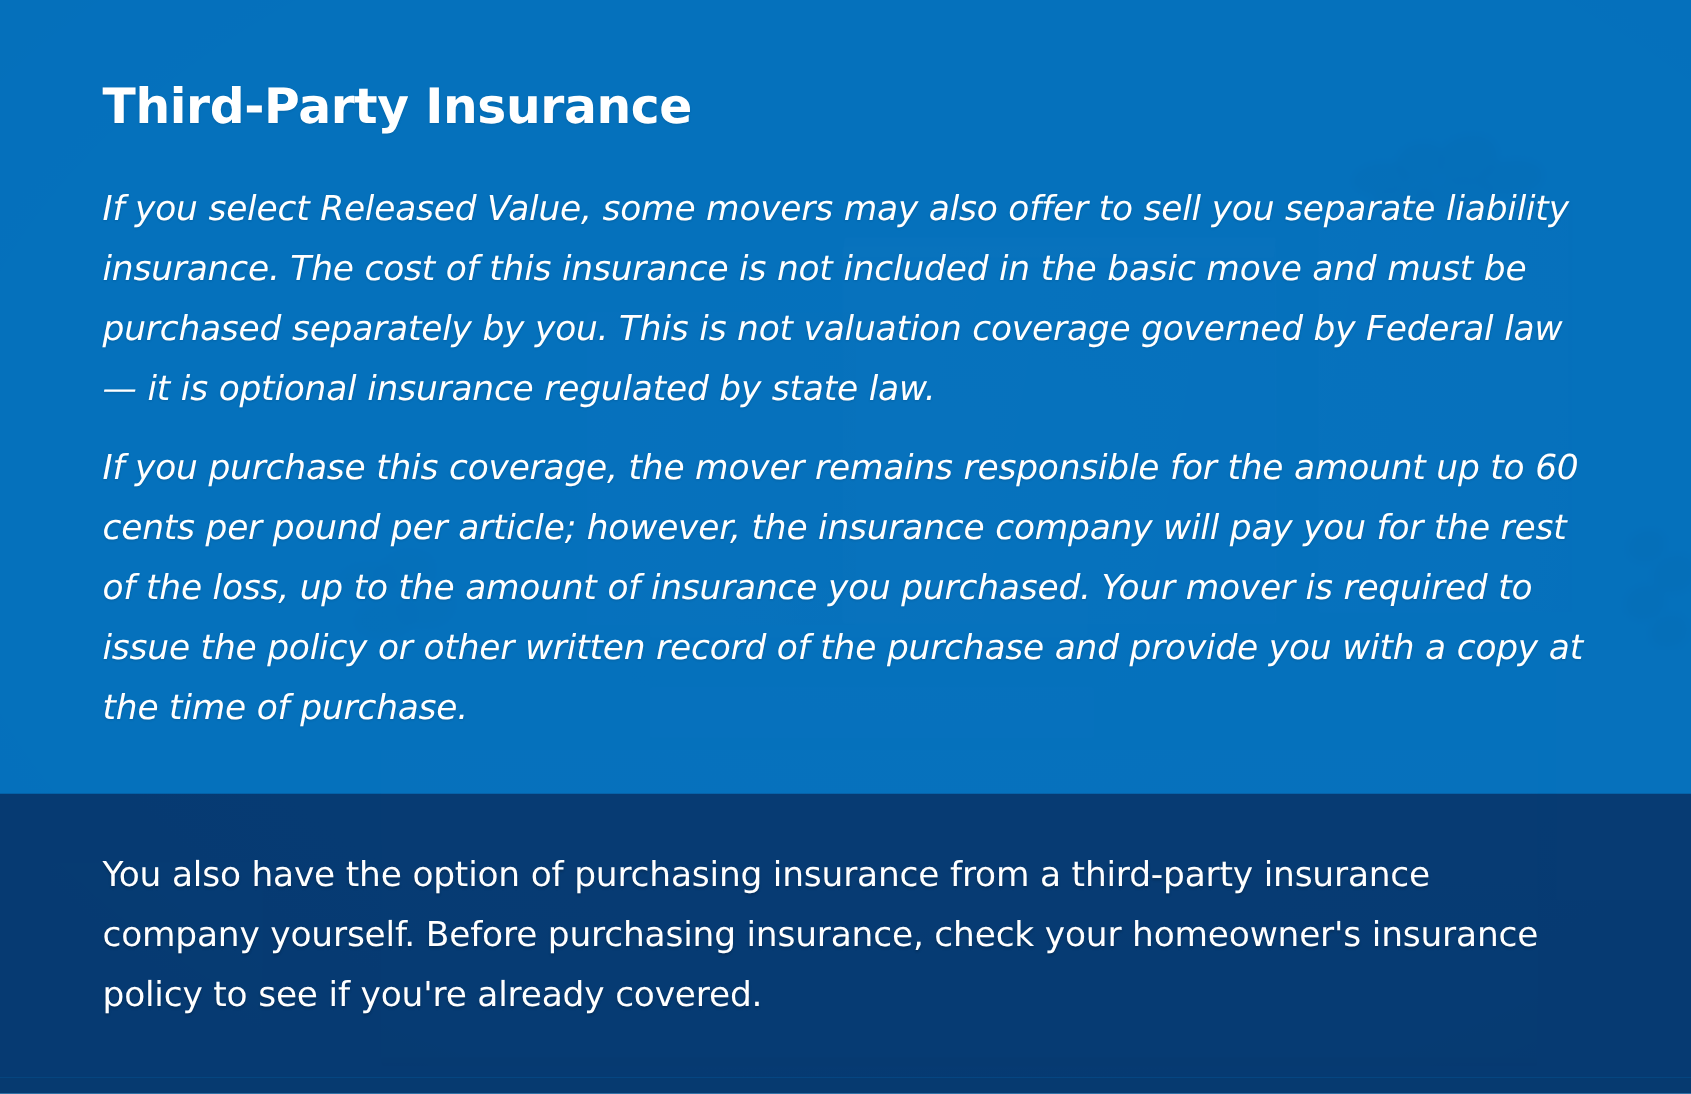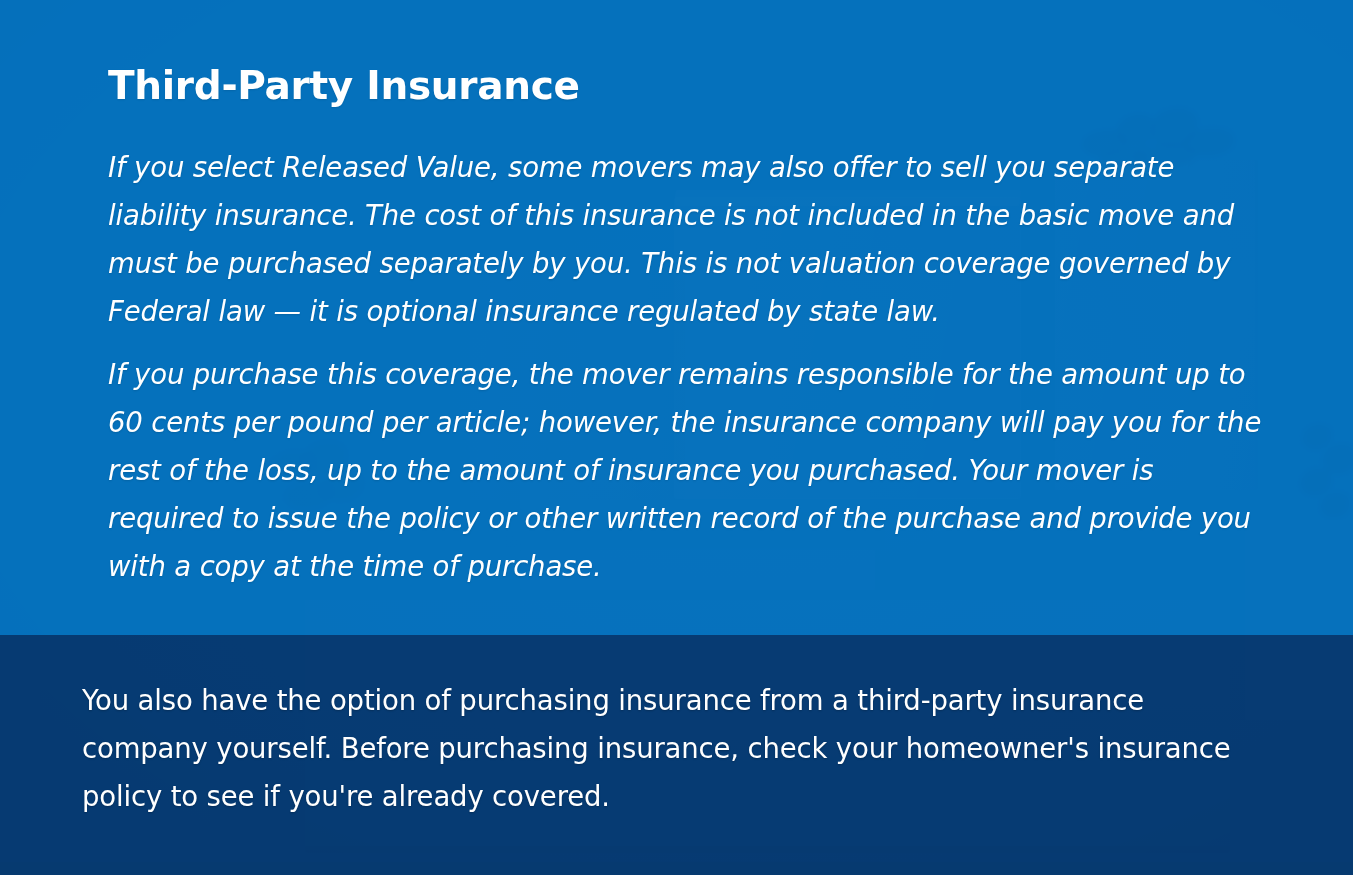--- a/index.html
+++ b/index.html
@@ -124,21 +124,21 @@
   .tint-footer {
     position: absolute;
     left: 0; top: 862px; width: 1353px; height: 13px;
     background: #063a70;
   }
 
   
   .content-top {
     position: absolute;
     left: 0; top: 0; width: 1353px; height: 635px;
-    padding: 64px 82px 0 108px;
+    padding: 64px 82px 0 82px;
   }
   .content-bottom {
     position: absolute;
     left: 0; top: 635px; width: 1353px; height: 240px;
     padding: 41px 82px 0 82px;
   }
 
   .heading {
     color: #ffffff;
     font-size: 39px;

